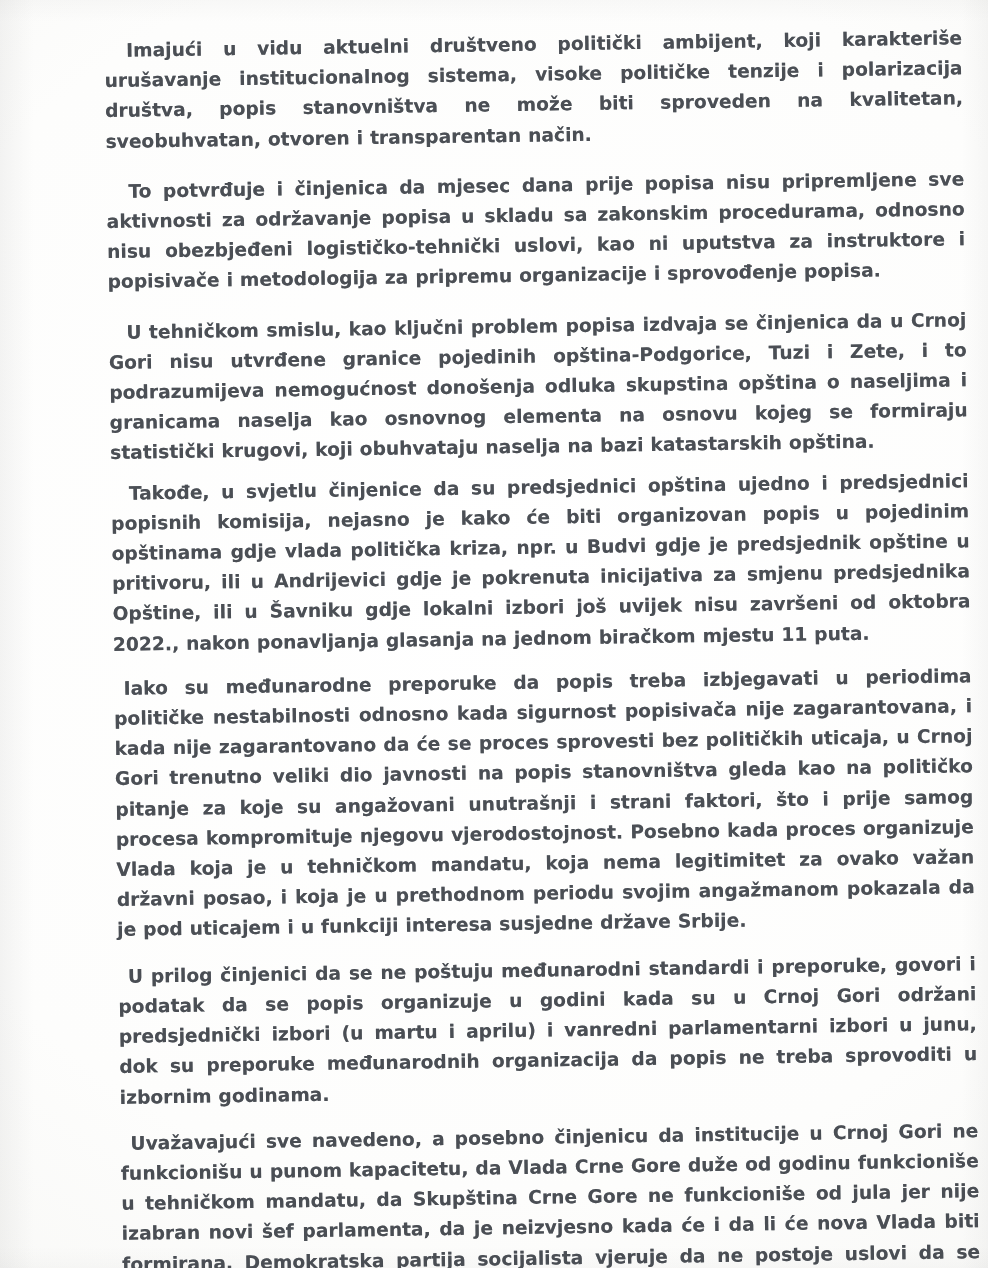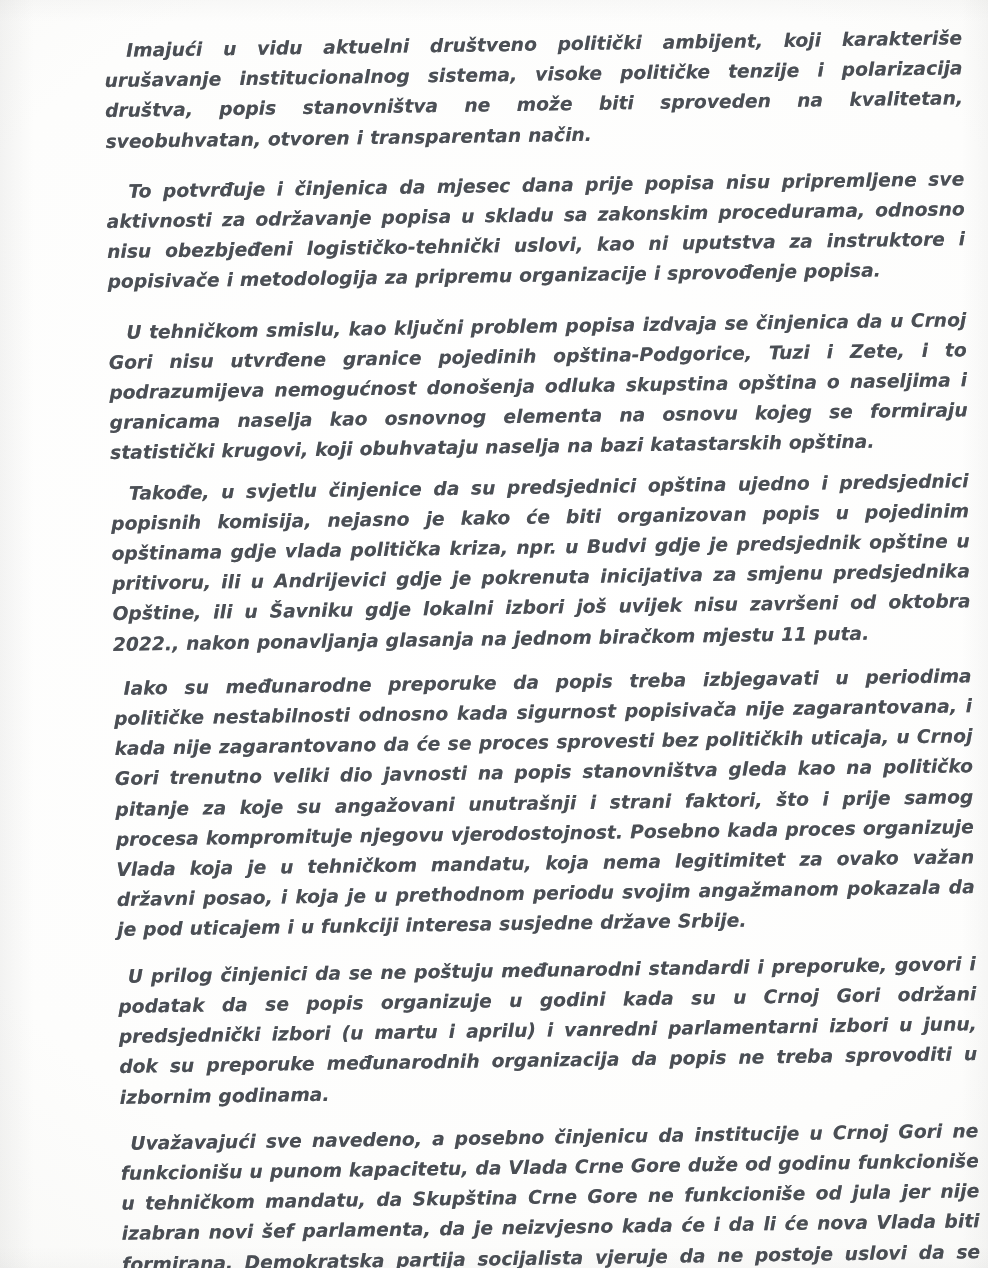--- a/index.html
+++ b/index.html
@@ -15,21 +15,20 @@
   }
 
   
   #scan-page {
     position: relative;
     width: 988px;
     height: 1268px;
     background:
       radial-gradient(ellipse 120% 90% at 50% 45%, #ffffff 0%, #fdfdfc 55%, #f7f7f5 85%, #f2f2f0 100%);
     overflow: hidden;
-    font-style: italic;
   }
 
   
   #scan-page::before {
     content: "";
     position: absolute;
     inset: 0;
     pointer-events: none;
     background:
       linear-gradient(to right, rgba(150,150,150,0.10) 0px, rgba(255,255,255,0) 34px),

